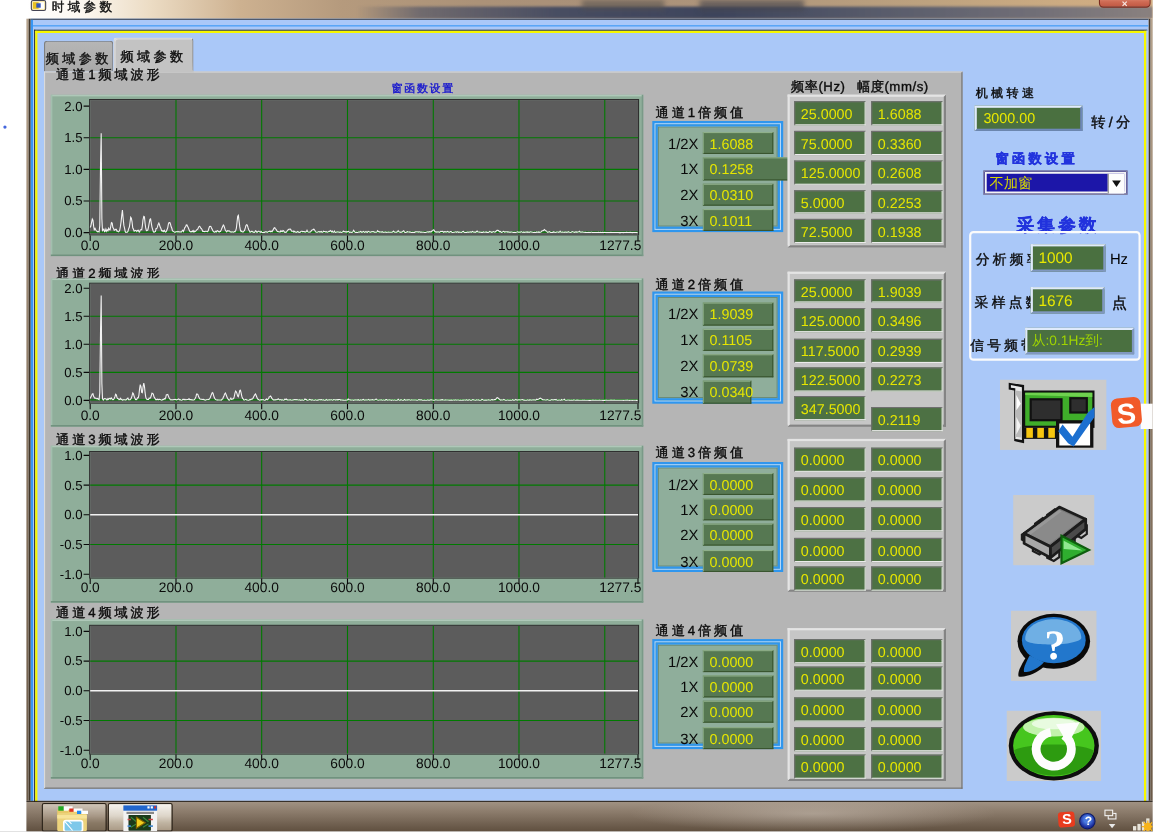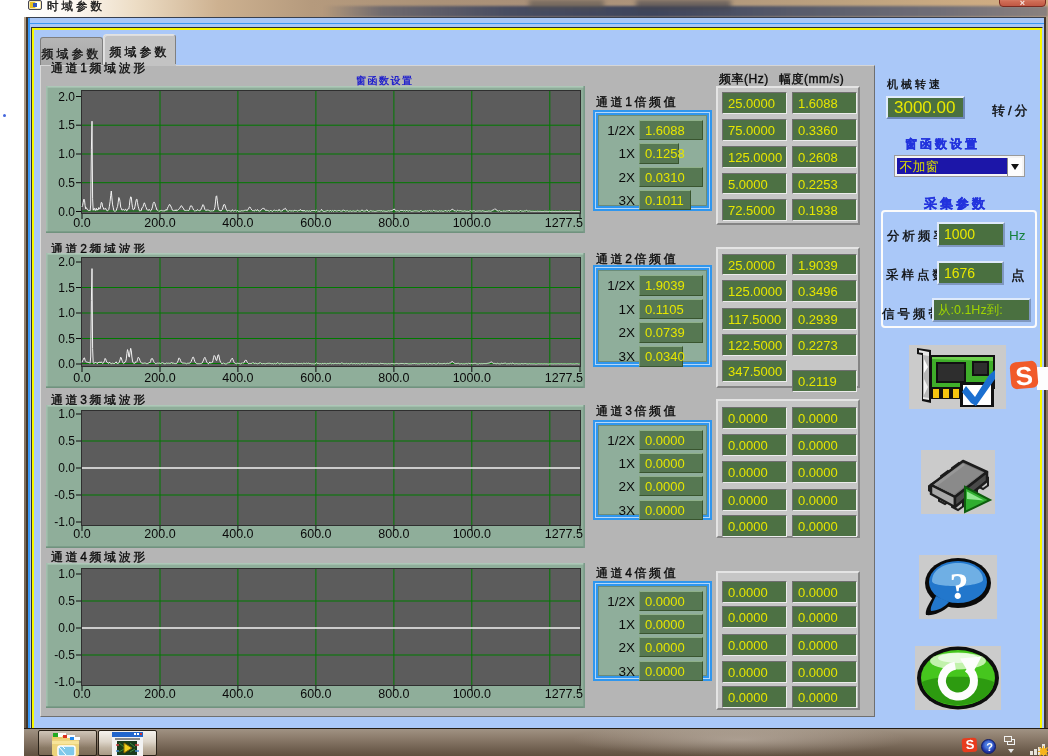--- a/index.html
+++ b/index.html
@@ -159,25 +159,25 @@
   </svg>
 
 <div class="ttl" style="left:596px;top:93.5px">通道1倍频值</div>
 <div class="ttl" style="left:596px;top:250.5px">通道2倍频值</div>
 <div class="ttl" style="left:596px;top:402.5px">通道3倍频值</div>
 <div class="ttl" style="left:596px;top:564.5px">通道4倍频值</div>
 <div style="position:absolute;left:596px;top:113px;width:113px;height:95px;background:#8fae9b;border:2px solid #2f96ee;box-shadow:0 0 0 1px #b5d7f8,0 0 0 3px #2f96ee,inset 0 0 0 1px #6c8c78">
     <div style="position:absolute;left:0px;top:5.0px;width:37px;height:22.2px;line-height:22.2px;text-align:right;font-size:13.5px;color:#0a0a0a">1/2X</div>
     <div class="gv" style="left:41px;top:5.0px;width:64px;height:20.2px;line-height:20.2px">1.6088</div>
     <div style="position:absolute;left:0px;top:28.4px;width:37px;height:22.2px;line-height:22.2px;text-align:right;font-size:13.5px;color:#0a0a0a">1X</div>
-    <div class="gv" style="left:41px;top:28.4px;width:40px;height:20.2px;line-height:20.2px">0.1258</div>
+    <div class="gv" style="left:41px;top:28.4px;width:84px;height:20.2px;line-height:20.2px">0.1258</div>
     <div style="position:absolute;left:0px;top:51.9px;width:37px;height:22.2px;line-height:22.2px;text-align:right;font-size:13.5px;color:#0a0a0a">2X</div>
     <div class="gv" style="left:41px;top:51.9px;width:64px;height:20.2px;line-height:20.2px">0.0310</div>
     <div style="position:absolute;left:0px;top:75.3px;width:37px;height:22.2px;line-height:22.2px;text-align:right;font-size:13.5px;color:#0a0a0a">3X</div>
-    <div class="gv" style="left:41px;top:75.3px;width:52px;height:20.2px;line-height:20.2px">0.1011</div>
+    <div class="gv" style="left:41px;top:75.3px;width:64px;height:20.2px;line-height:20.2px">0.1011</div>
   </div>
 <div style="position:absolute;left:596px;top:268px;width:113px;height:96px;background:#8fae9b;border:2px solid #2f96ee;box-shadow:0 0 0 1px #b5d7f8,0 0 0 3px #2f96ee,inset 0 0 0 1px #6c8c78">
     <div style="position:absolute;left:0px;top:5.0px;width:37px;height:22.5px;line-height:22.5px;text-align:right;font-size:13.5px;color:#0a0a0a">1/2X</div>
     <div class="gv" style="left:41px;top:5.0px;width:64px;height:20.5px;line-height:20.5px">1.9039</div>
     <div style="position:absolute;left:0px;top:28.7px;width:37px;height:22.5px;line-height:22.5px;text-align:right;font-size:13.5px;color:#0a0a0a">1X</div>
     <div class="gv" style="left:41px;top:28.7px;width:64px;height:20.5px;line-height:20.5px">0.1105</div>
     <div style="position:absolute;left:0px;top:52.4px;width:37px;height:22.5px;line-height:22.5px;text-align:right;font-size:13.5px;color:#0a0a0a">2X</div>
     <div class="gv" style="left:41px;top:52.4px;width:64px;height:20.5px;line-height:20.5px">0.0739</div>
     <div style="position:absolute;left:0px;top:76.1px;width:37px;height:22.5px;line-height:22.5px;text-align:right;font-size:13.5px;color:#0a0a0a">3X</div>
     <div class="gv" style="left:41px;top:76.1px;width:44px;height:20.5px;line-height:20.5px">0.0340</div>
@@ -248,38 +248,38 @@
     <div class="tc" style="left:74px;top:33.0px">0.0000</div>
     <div class="tc" style="left:4px;top:61.0px">0.0000</div>
     <div class="tc" style="left:74px;top:61.0px">0.0000</div>
     <div class="tc" style="left:4px;top:88.0px">0.0000</div>
     <div class="tc" style="left:74px;top:88.0px">0.0000</div>
     <div class="tc" style="left:4px;top:113.0px">0.0000</div>
     <div class="tc" style="left:74px;top:113.0px">0.0000</div>
   </div>
 
 <div class="abs cjk" style="left:887px;top:77px;font-size:11px;color:#0c0c0c">机械转速</div>
-<div class="abs" style="left:886px;top:95.5px;width:79px;height:23.5px;background:#4a7040;
-  border:2px solid;border-color:#e2ecfc #6e88b8 #6e88b8 #dfeafb;color:#e8e800;font-size:17px;line-height:19px;padding-left:6px">3000.00</div>
+<div class="abs" style="left:886px;top:95.5px;width:98px;height:23.5px;background:#4a7040;
+  border:2px solid;border-color:#e2ecfc #6e88b8 #6e88b8 #dfeafb;color:#e8e800;font-size:13px;line-height:19px;padding-left:6px">3000.00</div>
 <div class="abs cjk" style="left:992px;top:101.5px;font-size:13px;color:#0c0c0c">转/分</div>
 
 <div class="abs cjk blue" style="left:905px;top:136px;font-size:12px">窗函数设置</div>
 <div class="abs" style="left:893.5px;top:154.5px;width:131px;height:22.5px;background:#1c16a8;border:1px solid #9a9a9a;
   box-shadow:inset 0 0 0 2px #f4f4f4;color:#d8d800;font-size:13px;line-height:22px;padding-left:5px">不加窗
   <div style="position:absolute;right:1.5px;top:2.5px;width:15px;height:17.5px;background:#fdfdfd;border-left:1px solid #888">
     <div style="position:absolute;left:3px;top:6px;width:0;height:0;border-left:4.5px solid transparent;border-right:4.5px solid transparent;border-top:6px solid #111"></div>
   </div>
 </div>
 
-<div class="abs cjk blue" style="left:924px;top:195px;font-size:13px">采集参数</div>
+<div class="abs cjk blue" style="left:924px;top:195px;font-size:16px">采集参数</div>
 <div class="abs" style="left:881px;top:210px;width:156px;height:118px;border:2px solid #fbfbfb;border-radius:4px"></div>
 <div class="abs cjk" style="left:887px;top:227.5px;font-size:12.5px;color:#0c0c0c">分析频率</div>
 <div class="abs" style="left:937px;top:221.5px;width:68px;height:25.5px;background:#4a7040;
   border:2px solid;border-color:#dfeafb #8098c0 #8098c0 #dfeafb;color:#e8e800;font-size:14px;line-height:21px;padding-left:5px">1000</div>
-<div class="abs" style="left:1009px;top:227.5px;font-size:13.5px;color:#15803d">Hz</div>
+<div class="abs" style="left:1009px;top:227.5px;font-size:13.5px;color:#000000">Hz</div>
 <div class="abs cjk" style="left:886px;top:266.5px;font-size:12.5px;color:#0c0c0c">采样点数</div>
 <div class="abs" style="left:937px;top:260.5px;width:67px;height:24.5px;background:#4a7040;
   border:2px solid;border-color:#dfeafb #8098c0 #8098c0 #dfeafb;color:#e8e800;font-size:14px;line-height:20px;padding-left:5px">1676</div>
 <div class="abs cjk" style="left:1011px;top:266.5px;font-size:13.5px;color:#0c0c0c">点</div>
 <div class="abs cjk" style="left:882px;top:305.5px;font-size:12.5px;color:#0c0c0c">信号频带</div>
 <div class="abs" style="left:932px;top:297.5px;width:99px;height:24px;background:#4a7040;
   border:2px solid;border-color:#dfeafb #8098c0 #8098c0 #dfeafb;color:#9fd400;font-size:12.5px;line-height:20px;padding-left:4px">从:0.1Hz到:</div>
 
 <svg style="position:absolute;left:909px;top:345px" width="97" height="64">
 <rect width="97" height="64" fill="#cbcbcb"></rect>

